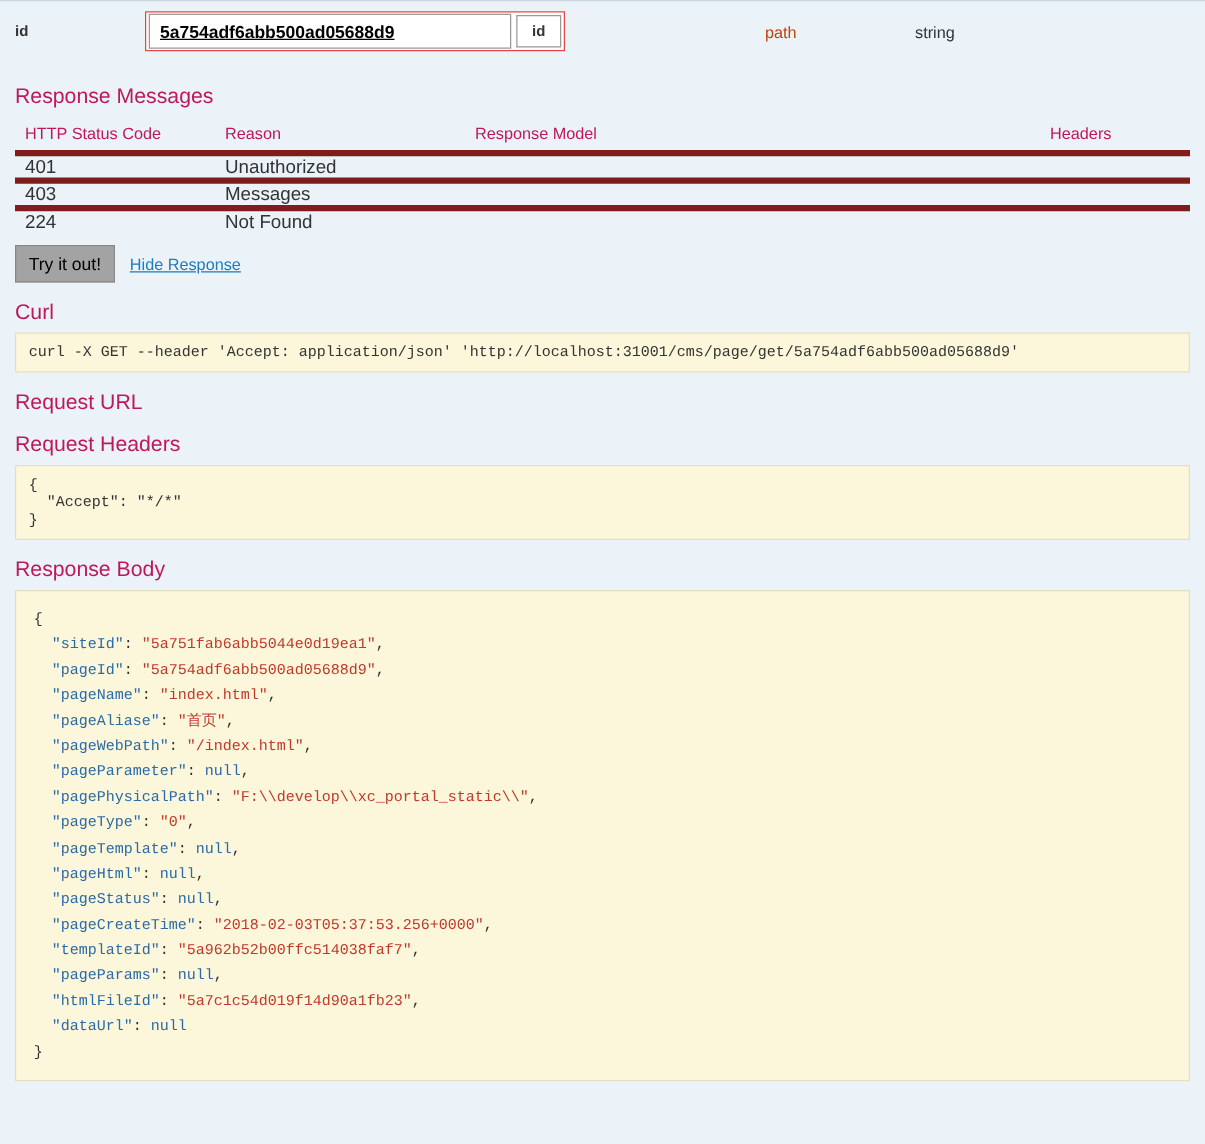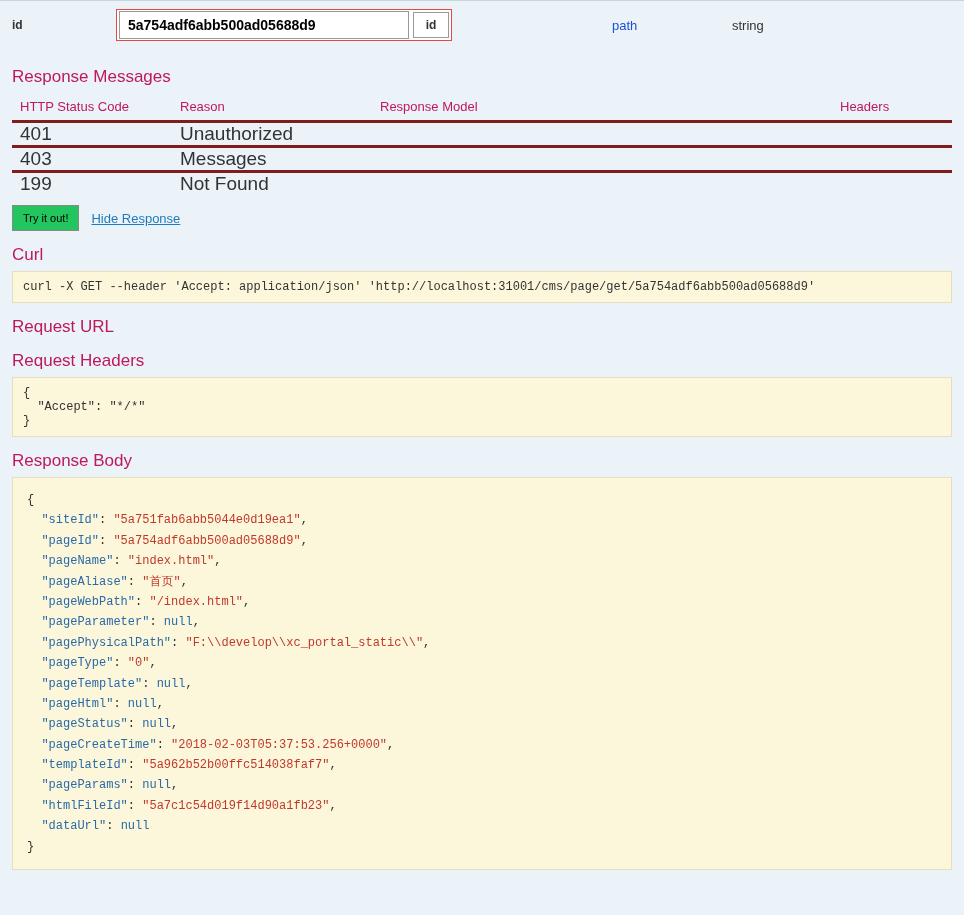--- a/index.html
+++ b/index.html
@@ -37,36 +37,37 @@
     background: #fff;
   }
   .param-input {
     width: 290px;
     padding: 5px 8px;
     font-family: Arial, sans-serif;
     font-size: 14px;
     font-weight: bold;
     border: 1px solid #999;
     outline: none;
+    text-decoration: underline;
   }
   .param-desc-box {
     width: 36px;
     text-align: center;
     font-size: 12px;
     font-weight: bold;
     font-family: Arial, sans-serif;
     padding: 5px 0;
     border: 1px solid #999;
     margin-left: 4px;
     background: #fff;
   }
   .param-type {
     width: 100px;
     font-size: 13px;
-    color: #1d4ed8;
+    color: #c2410c;
     margin-left: 160px;
   }
   .param-dt {
     font-size: 13px;
     color: #333;
     margin-left: 20px;
   }
   h4.section-title {
     color: #be185d;
     font-weight: normal;
@@ -81,39 +82,39 @@
   table.msg-table thead th {
     text-align: left;
     font-weight: normal;
     font-size: 13px;
     color: #be185d;
     padding: 6px 8px;
     border-bottom: 1px solid #999;
   }
   table.msg-table tbody td {
     padding: 0 8px;
-    border-top: 3px solid #7f1d1d;
-    font-size: 19px;
+    border-top: 5px solid #7f1d1d;
+    font-size: 15px;
     vertical-align: top;
   }
   .col-status { width: 160px; font-family: Arial; font-size:12px;}
   .col-reason { width: 200px; }
   .col-model { }
   .col-headers { width: 120px; text-align: left; }
   .actions {
     display: flex;
     align-items: center;
     gap: 12px;
     margin: 10px 12px 8px 12px;
   }
   .try-btn {
-    background: #22c55e;
+    background: #a3a3a3;
     border: 1px solid #888;
     padding: 6px 10px;
-    font-size: 11px;
+    font-size: 14px;
     cursor: pointer;
     font-family: inherit;
   }
   .hide-link {
     color: #1d7bbf;
     text-decoration: underline;
     font-size: 13px;
     cursor: pointer;
   }
   .code-block {
@@ -174,21 +175,21 @@
           <td></td>
           <td></td>
         </tr>
         <tr>
           <td class="col-status">403</td>
           <td>Messages</td>
           <td></td>
           <td></td>
         </tr>
         <tr>
-          <td class="col-status">199</td>
+          <td class="col-status">224</td>
           <td>Not Found</td>
           <td></td>
           <td></td>
         </tr>
       </tbody>
   </table>
 
   <div class="actions">
     <button class="try-btn">Try it out!</button>
     <a class="hide-link">Hide Response</a>

